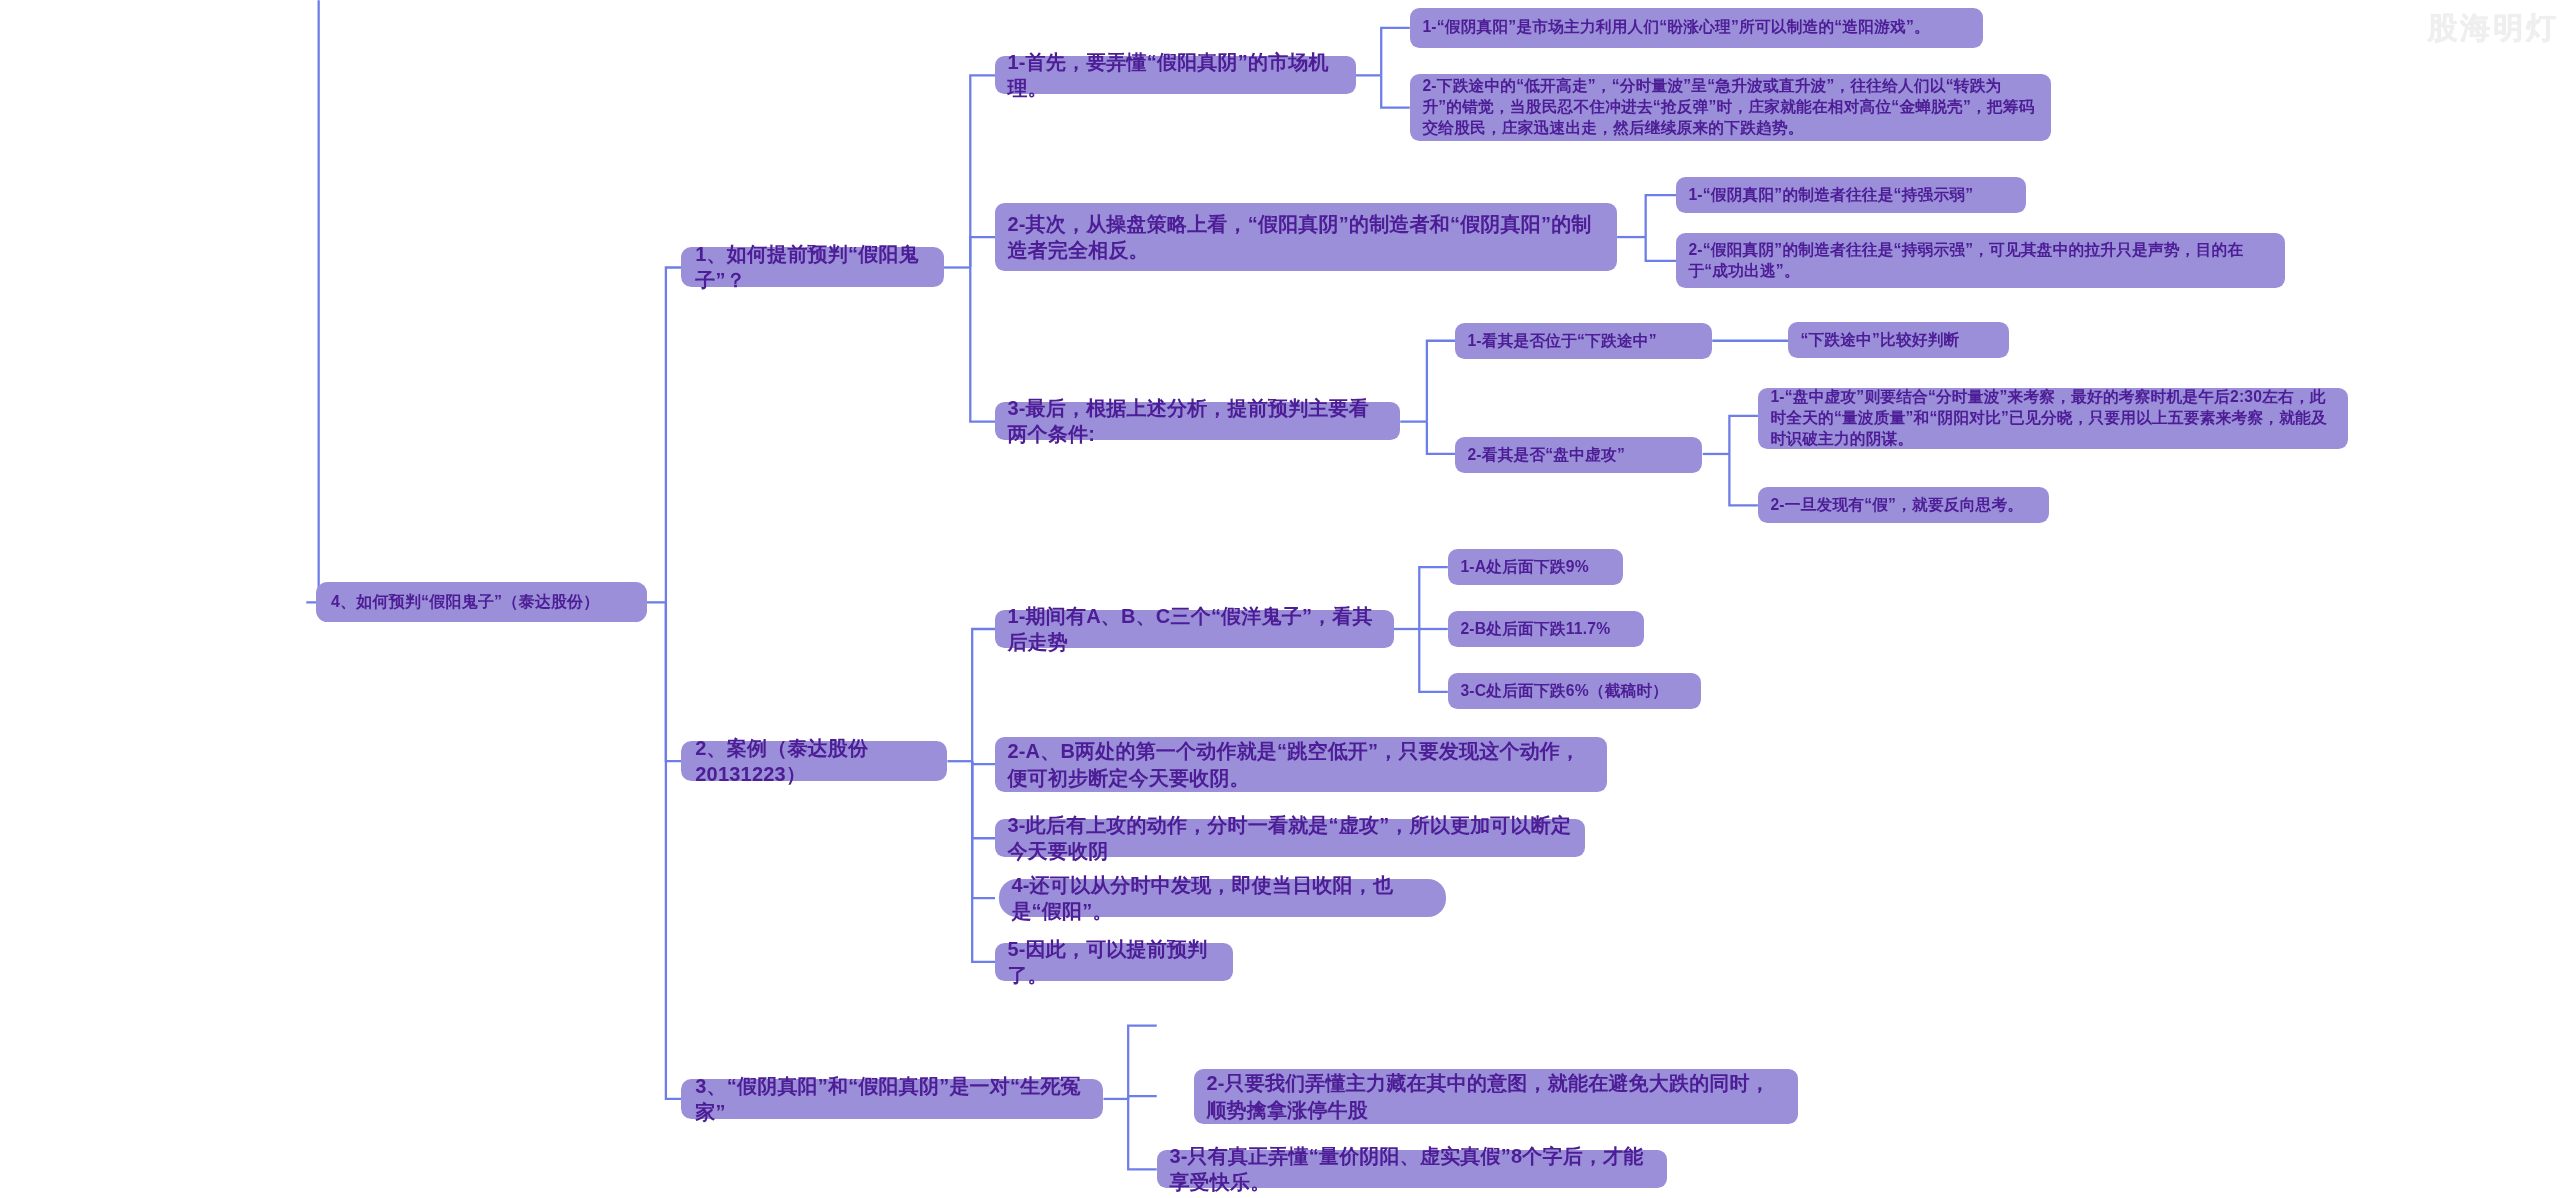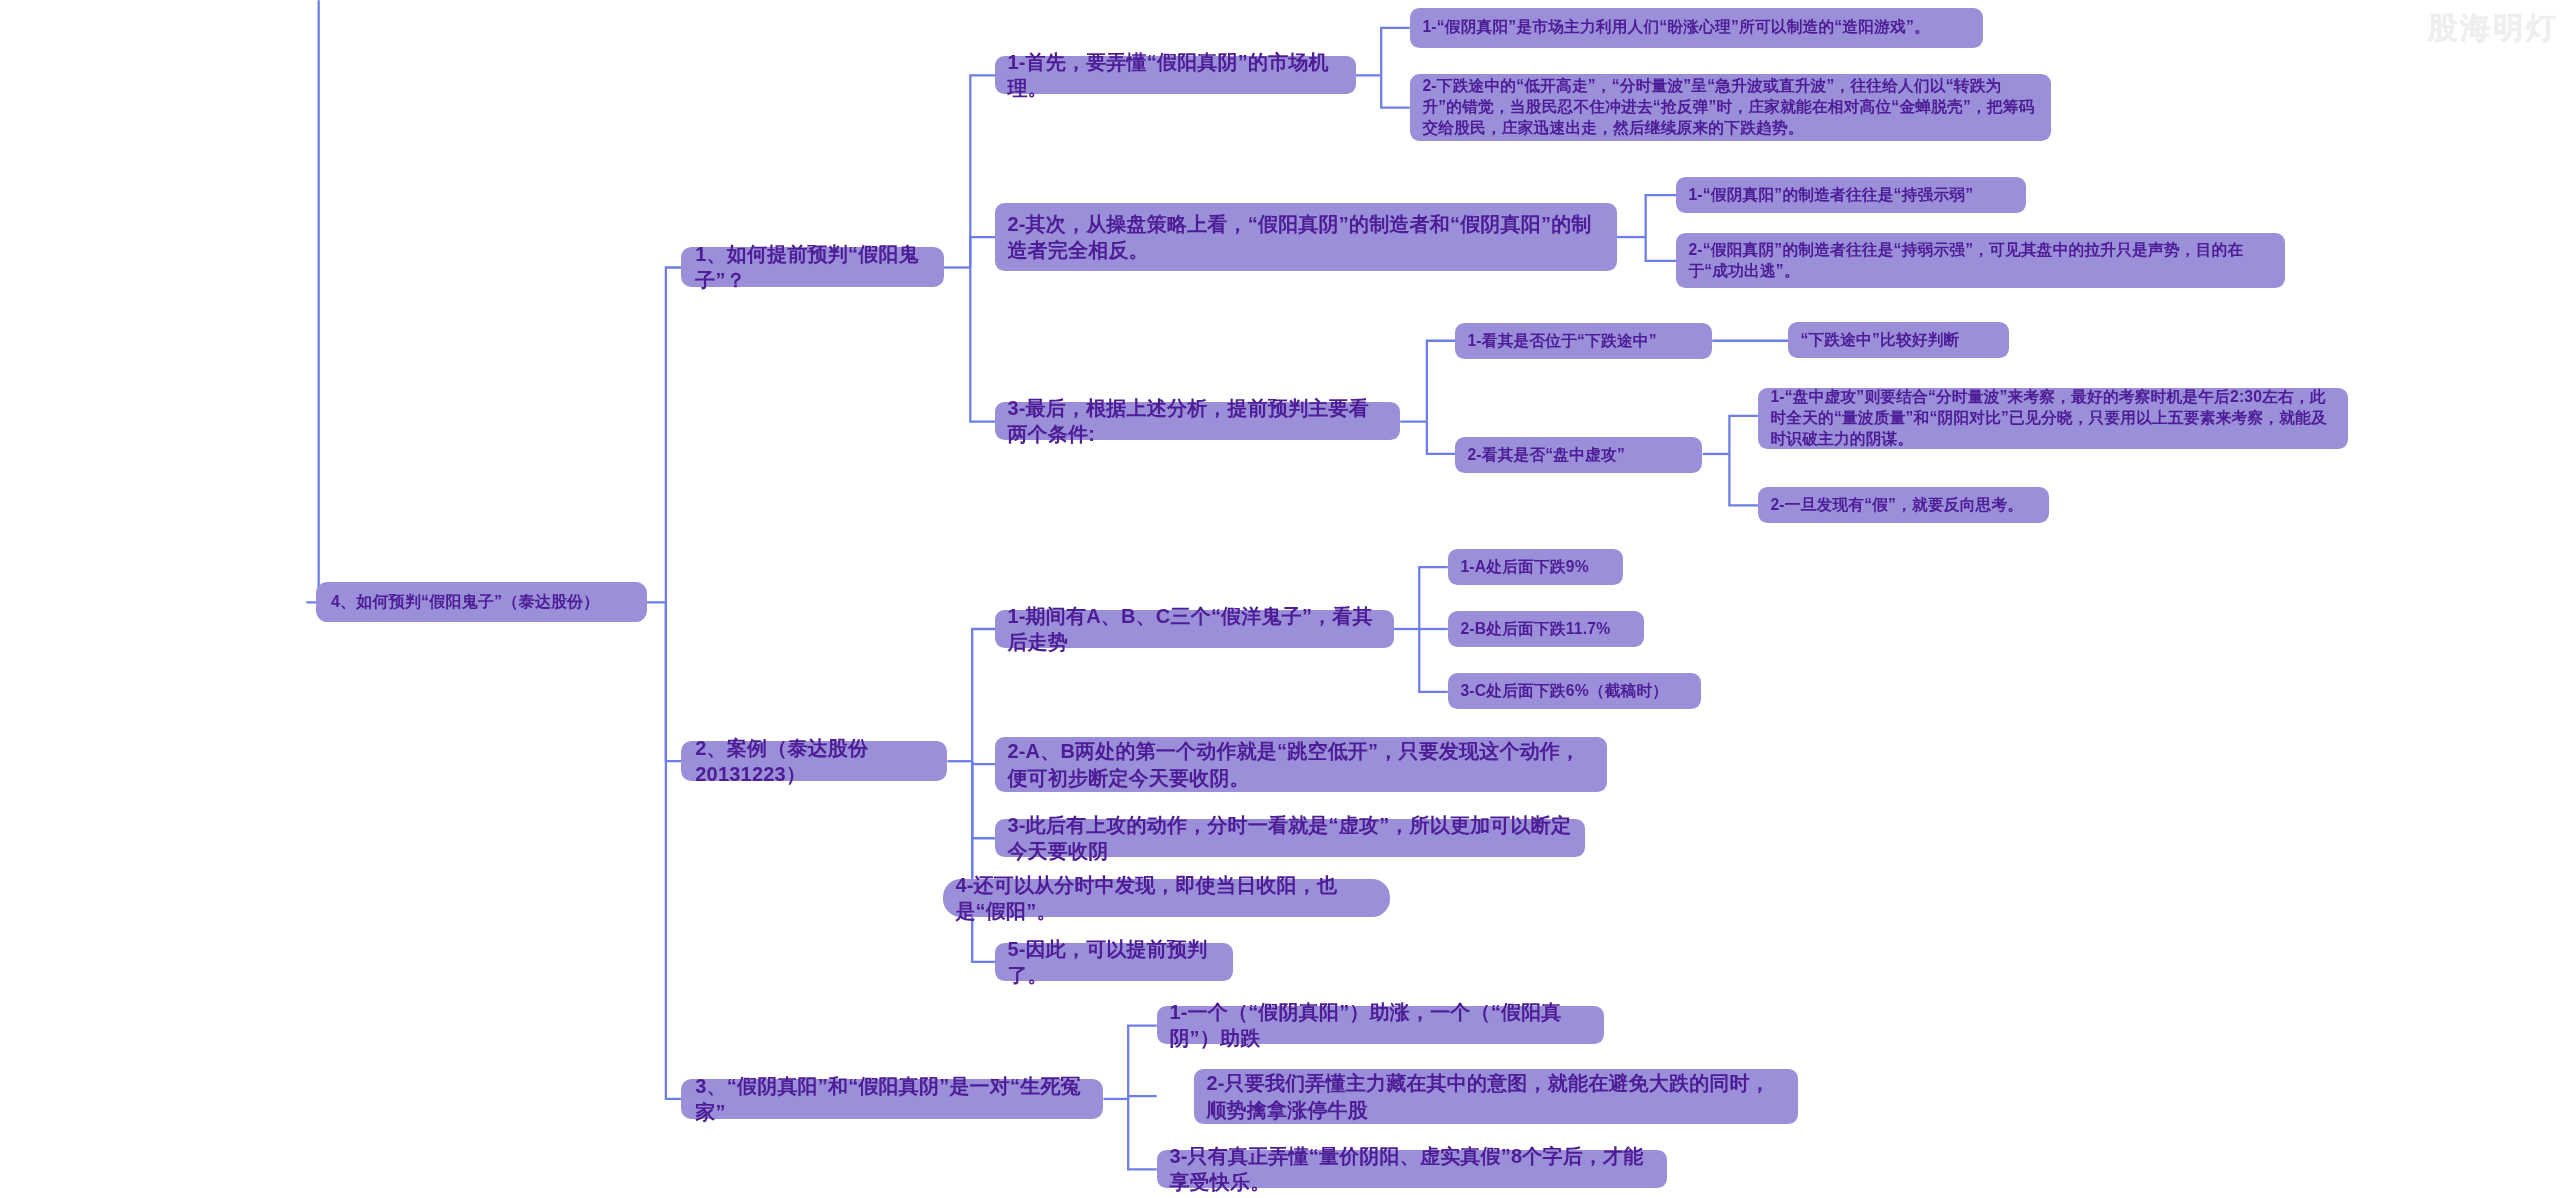--- a/index.html
+++ b/index.html
@@ -109,31 +109,30 @@
   <div class="node lvl4" style="left:1758px;top:388px;width:590px;height:61px;">1-“盘中虚攻”则要结合“分时量波”来考察，最好的考察时机是午后2:30左右，此时全天的“量波质量”和“阴阳对比”已见分晓，只要用以上五要素来考察，就能及时识破主力的阴谋。</div>
 
   <div class="node lvl4" style="left:1758px;top:487px;width:291px;height:36px;">2-一旦发现有“假”，就要反向思考。</div>
 
   <div class="node lvl3" style="left:995px;top:610px;width:399px;height:38px;">1-期间有A、B、C三个“假洋鬼子”，看其后走势</div>
 
   <div class="node lvl3" style="left:995px;top:737px;width:612px;height:55px;">2-A、B两处的第一个动作就是“跳空低开”，只要发现这个动作，便可初步断定今天要收阴。</div>
 
   <div class="node lvl3" style="left:995px;top:819px;width:590px;height:38px;">3-此后有上攻的动作，分时一看就是“虚攻”，所以更加可以断定今天要收阴</div>
 
-  <div class="node lvl3" style="left:943px;top:879px;width:447px;height:38px;border-radius:18px;">4-还可以从分时中发现，即使当日收阳，也是“假阳”。</div>
+  <div class="node lvl3" style="left:999px;top:879px;width:447px;height:38px;border-radius:18px;">4-还可以从分时中发现，即使当日收阳，也是“假阳”。</div>
 
   <div class="node lvl3" style="left:995px;top:943px;width:238px;height:38px;">5-因此，可以提前预判了。</div>
 
   <div class="node lvl4" style="left:1448px;top:549px;width:175px;height:36px;">1-A处后面下跌9%</div>
 
   <div class="node lvl4" style="left:1448px;top:611px;width:196px;height:36px;text-align:right;">2-B处后面下跌11.7%</div>
 
   <div class="node lvl4" style="left:1448px;top:673px;width:253px;height:36px;">3-C处后面下跌6%（截稿时）</div>
 
-  <div class="node lvl3" style="left:1157px;top:1006px;width:447px;height:38px;">1-一个（“假阴真阳”）助涨，一个（“假阳真阴”）助跌</div>
 
   <div class="node lvl3" style="left:1157px;top:1069px;width:604px;height:55px;margin-left:37px;">2-只要我们弄懂主力藏在其中的意图，就能在避免大跌的同时，顺势擒拿涨停牛股</div>
 
   <div class="node lvl3" style="left:1157px;top:1150px;width:510px;height:38px;">3-只有真正弄懂“量价阴阳、虚实真假”8个字后，才能享受快乐。</div>
 
   <div class="watermark">股海明灯</div>
 
 </div>
 
 

